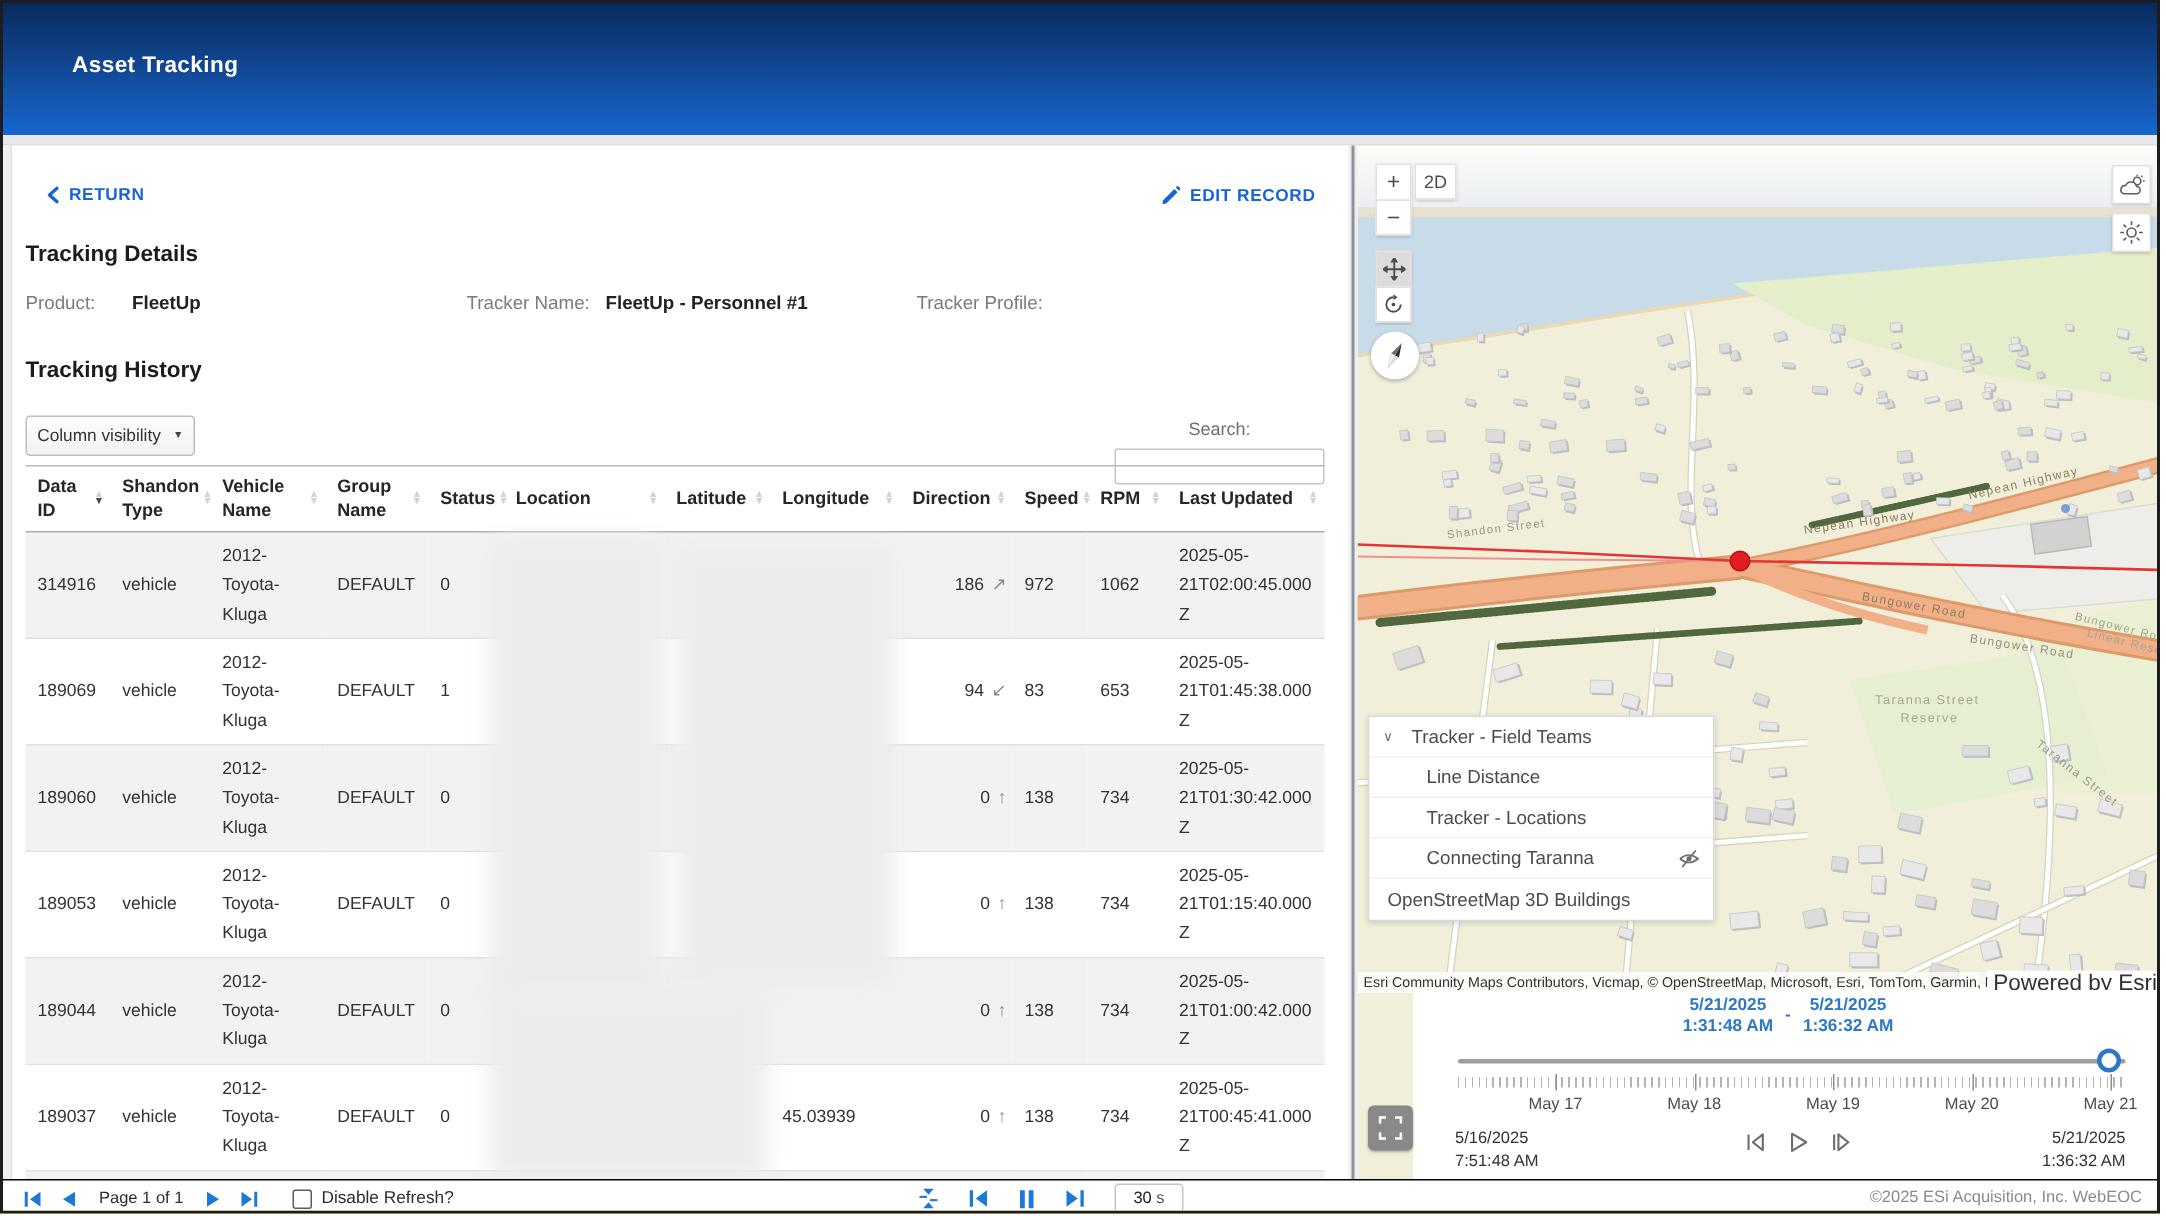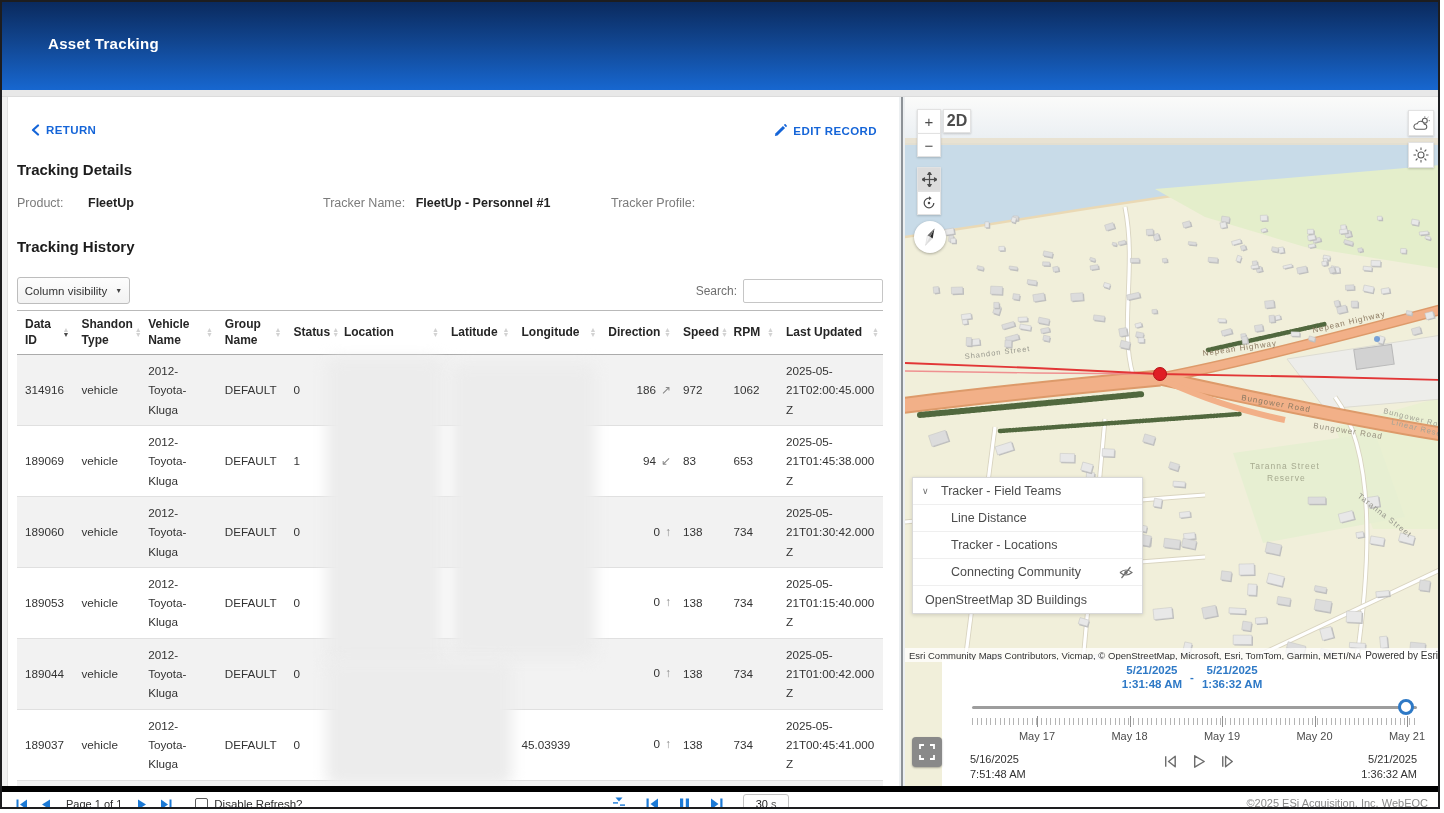--- a/index.html
+++ b/index.html
@@ -25,41 +25,41 @@
   .return-link { position:absolute; left:22px; top:27px; }
   .edit-link { position:absolute; right:22px; top:27px; }
   .section-heading { position:absolute; font-size:15px; font-weight:bold; color:#1c1c1c; }
   .kv-label { color:#7b7b7b; font-size:12.5px; }
   .kv-value { color:#222; font-size:12.5px; font-weight:bold; }
   .kv { position:absolute; top:96px; white-space:nowrap; }
 
   .colvis-btn { position:absolute; left:8px; top:180px; width:113px; height:27px; background:linear-gradient(#fdfdfd,#f2f2f2);
     border:1px solid #bdbdbd; border-radius:3px; font-size:11.5px; color:#333; display:flex; align-items:center; justify-content:center; gap:8px; cursor:pointer; }
   .colvis-caret { font-size:7px; color:#444; }
-  .search-wrap { position:absolute; top:182px; right:16px; display:flex; align-items:center; gap:6px; }
+  .search-wrap { position:absolute; top:182px; right:16px; display:flex; align-items:center; gap:6px;flex-direction:column; }
   .search-label { color:#6f6f6f; font-size:12px; }
   .search-input { width:140px; height:24px; border:1px solid #c6c6c6; border-radius:2px; font-size:12px; padding:0 6px; }
 
   table.grid { position:absolute; left:8px; top:213px; width:866px; border-collapse:collapse; table-layout:fixed; }
   table.grid th { border-top:1px solid #b9b9b9; border-bottom:1px solid #ababab; font-size:12px; color:#262626; text-align:left;
     padding:6px 4px 6px 8px; height:44px; vertical-align:middle; line-height:1.3; position:relative; cursor:pointer; }
   table.grid td { font-size:11.7px; color:#333; padding:6px 4px 6px 8px; height:62px; vertical-align:middle; line-height:1.65;
     border-top:1px solid #e0e0e0; word-wrap:break-word; }
   table.grid tr.odd td { background:#f2f2f2; }
   table.grid tr.even td { background:#fff; }
   .th-inner { display:flex; align-items:center; justify-content:space-between; gap:2px; }
   .sort { display:inline-flex; flex-direction:column; line-height:.6; font-size:7px; color:#d2d2d2; flex:0 0 auto; }
   .sort .on { color:#4a4a4a; }
   .dir-cell { text-align:right; padding-right:4px !important; }
   .dir-arrow { color:#8a8a8a; font-size:12px; padding-left:5px; }
 
   .blur-blob { position:absolute; background:#ececec; filter:blur(7px); border-radius:10px; pointer-events:none; }
 
   
-  .footer { position:absolute; left:0; top:784px; width:100%; height:25px; background:#fff; border-top:6px solid #000000; }
+  .footer { position:absolute; left:0; top:784px; width:100%; height:25px; background:#fff; border-top:1px solid #000000; }
   .pgn { position:absolute; top:0; height:24px; display:flex; align-items:center; gap:13px; }
   .pgn-left { left:14px; }
   .page-label { font-size:11px; color:#2d2d2d; margin:0 2px; }
   .chk-wrap { display:flex; align-items:center; gap:6px; margin-left:10px; }
   .chk { width:13px; height:13px; border:1px solid #5c5c5c; border-radius:2px; background:#fff; cursor:pointer; }
   .chk-label { font-size:11.5px; color:#2d2d2d; }
   .pgn-center { left:610px; gap:20px; }
   .refresh-box { width:46px; height:20px; border:1px solid #c2c2c2; border-radius:3px; display:flex; align-items:center; justify-content:center; gap:3px; font-size:11px; color:#222; }
   .copyright { position:absolute; right:10px; top:5px; font-size:11px; color:#8a8a8a; }
   .icon-btn { display:inline-flex; align-items:center; justify-content:center; cursor:pointer; }
@@ -74,21 +74,21 @@
 
   .layer-panel { position:absolute; left:7px; top:380px; width:231px; background:#fff; border:1px solid #d8d8d8; box-shadow:0 1px 4px rgba(0,0,0,.15); }
   .layer-row { height:27px; display:flex; align-items:center; font-size:12.5px; color:#4c4c4c; border-bottom:1px solid #efefef; cursor:pointer; background:#fff; position:relative; }
   .layer-row:last-child { border-bottom:none; }
   .layer-chevron { width:12px; margin-left:9px; color:#6e6e6e; font-size:9px; }
   .layer-eye { position:absolute; right:9px; top:7px; }
 
   .attribution { position:absolute; left:0; top:551px; width:100%; height:14px; background:rgba(255,255,255,.75); font-size:9.5px; color:#323232;
     display:flex; align-items:center; }
   .attr-left { flex:1; padding-left:4px; white-space:nowrap; overflow:hidden; }
-  .attr-right { background:rgba(255,255,255,.9); padding:0 4px; white-space:nowrap; font-size:10px; }
+  .attr-right { background:rgba(255,255,255,.9); padding:0 4px; white-space:nowrap; font-size:15px; }
 
   .time-panel { position:absolute; left:37px; top:563px; width:500px; height:126px; background:#fff; }
   .range-labels { position:absolute; left:0; top:3px; width:100%; display:flex; justify-content:center; gap:8px; color:#2e79c6; font-size:11.5px; font-weight:bold; text-align:center; line-height:1.25; }
   .slider-track { position:absolute; left:30px; top:46px; width:445px; height:3px; background:#9d9d9d; border-radius:2px; }
   .slider-handle { position:absolute; left:456px; top:39px; width:16px; height:16px; border-radius:50%; background:#fff; border:3.5px solid #2e79c6; cursor:pointer; }
   .ticks { position:absolute; left:30px; top:58px; width:445px; height:7px;
     background:repeating-linear-gradient(to right,#b4b4b4 0,#b4b4b4 1px,transparent 1px,transparent 4.6px); }
   .major-tick { position:absolute; top:56px; width:1px; height:11px; background:#8f8f8f; }
   .day-label { position:absolute; top:70px; font-size:11px; color:#4c4c4c; transform:translateX(-50%); white-space:nowrap; }
   .ts-bound { position:absolute; top:92px; font-size:11px; color:#323232; line-height:1.35; }
@@ -124,21 +124,21 @@
           </svg>
         <span>EDIT RECORD</span>
       </div>
 
       <div class="section-heading" style="left:8px; top:64px;">Tracking Details</div>
 
       <div class="kv" style="left:8px;">
         <span class="kv-label">Product:</span>
         <span class="kv-value" style="margin-left:20px;">FleetUp</span>
       </div>
-      <div class="kv" style="left:314px;">
+      <div class="kv" style="left:302px;">
         <span class="kv-label">Tracker Name:</span>
         <span class="kv-value" style="margin-left:6px;">FleetUp - Personnel #1</span>
       </div>
       <div class="kv" style="left:602px;">
         <span class="kv-label">Tracker Profile:</span>
         <span class="kv-value" style="margin-left:6px;"></span>
       </div>
 
       <div class="section-heading" style="left:8px; top:141px;">Tracking History</div>
 
@@ -1264,21 +1264,21 @@
             <text x="452" y="400" font-size="8" fill="#98988e" transform="rotate(38 452 400)" letter-spacing="1">Taranna Street</text>
           </g>
       </svg>
 
       <div class="mapbtn" style="left:12px; top:12px; width:24px; height:24px; border-bottom:none;">
           <span>+</span>
         </div>
       <div class="mapbtn" style="left:12px; top:36px; width:24px; height:24px;">
           <span>−</span>
         </div>
-      <div class="mapbtn" style="left:38px; top:12px; width:28px; height:24px; font-size:16px; font-weight:bold;text-align:center;">
+      <div class="mapbtn" style="left:38px; top:12px; width:28px; height:24px; font-size:12px; font-weight:normal;text-align:center;">
           <span>2D</span>
         </div>
 
       <div class="mapbtn active" style="left:12px; top:70px; width:24px; height:24px;">
         <svg width="15" height="15" viewBox="0 0 16 16" stroke="#4c4c4c" stroke-width="1.3" fill="#4c4c4c">
           <line x1="8" y1="2" x2="8" y2="14"></line>
             <line x1="2" y1="8" x2="14" y2="8"></line>
           <polygon points="8,0 6.4,2.6 9.6,2.6"></polygon>
             <polygon points="8,16 6.4,13.4 9.6,13.4"></polygon>
           <polygon points="0,8 2.6,6.4 2.6,9.6"></polygon>
@@ -1333,21 +1333,21 @@
             <span class="layer-chevron">∨</span>
             <span style="margin-left: 7px;">Tracker - Field Teams</span>
           </div>
           <div class="layer-row">
             <span style="margin-left: 38px;">Line Distance</span>
           </div>
           <div class="layer-row">
             <span style="margin-left: 38px;">Tracker - Locations</span>
           </div>
           <div class="layer-row">
-            <span style="margin-left: 38px;">Connecting Community</span>
+            <span style="margin-left: 38px;">Connecting Taranna</span>
             <svg width="14" height="13" viewBox="0 0 14 13" class="layer-eye">
               <path d="M1 6.5 Q7 1.5 13 6.5 Q7 11.5 1 6.5" fill="none" stroke="#6e6e6e" stroke-width="1.1"></path>
               <circle cx="7" cy="6.5" r="1.7" fill="#6e6e6e"></circle>
               <line x1="2.5" y1="12" x2="11.5" y2="1" stroke="#6e6e6e" stroke-width="1.2"></line>
             </svg>
           </div>
           <div class="layer-row">
             <span style="margin-left: 12px;">OpenStreetMap 3D Buildings</span>
           </div>
         </div>

